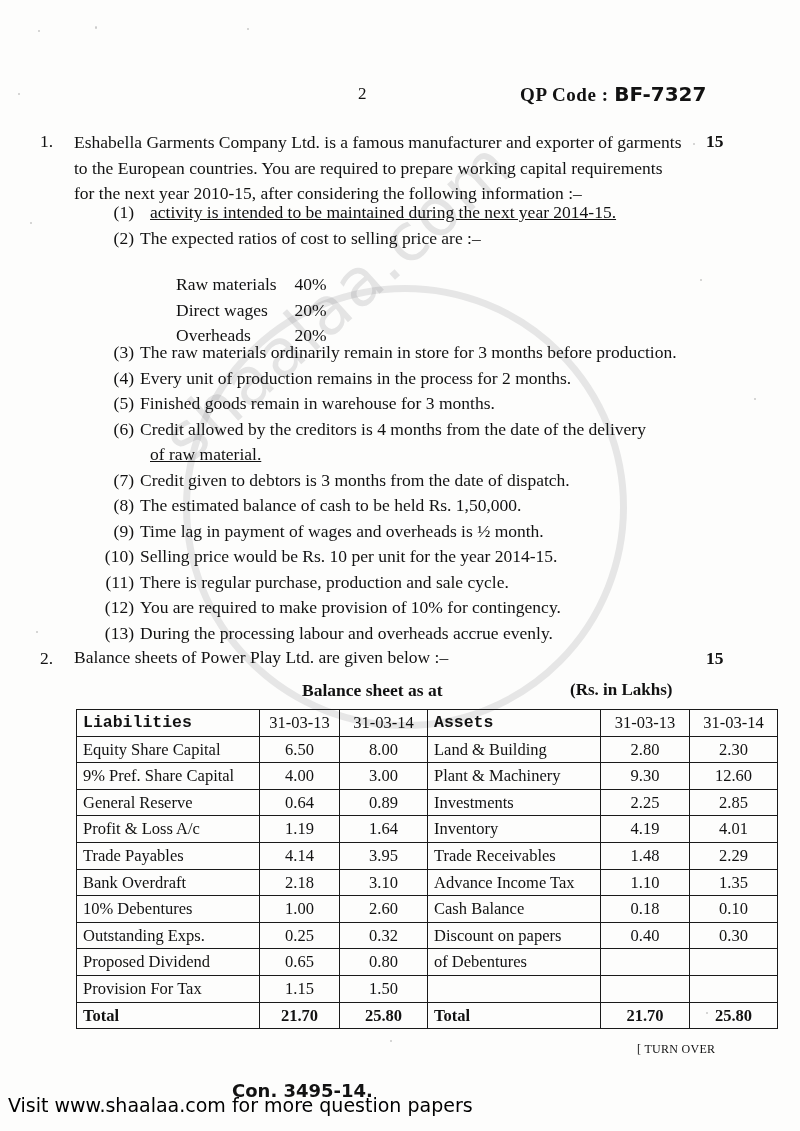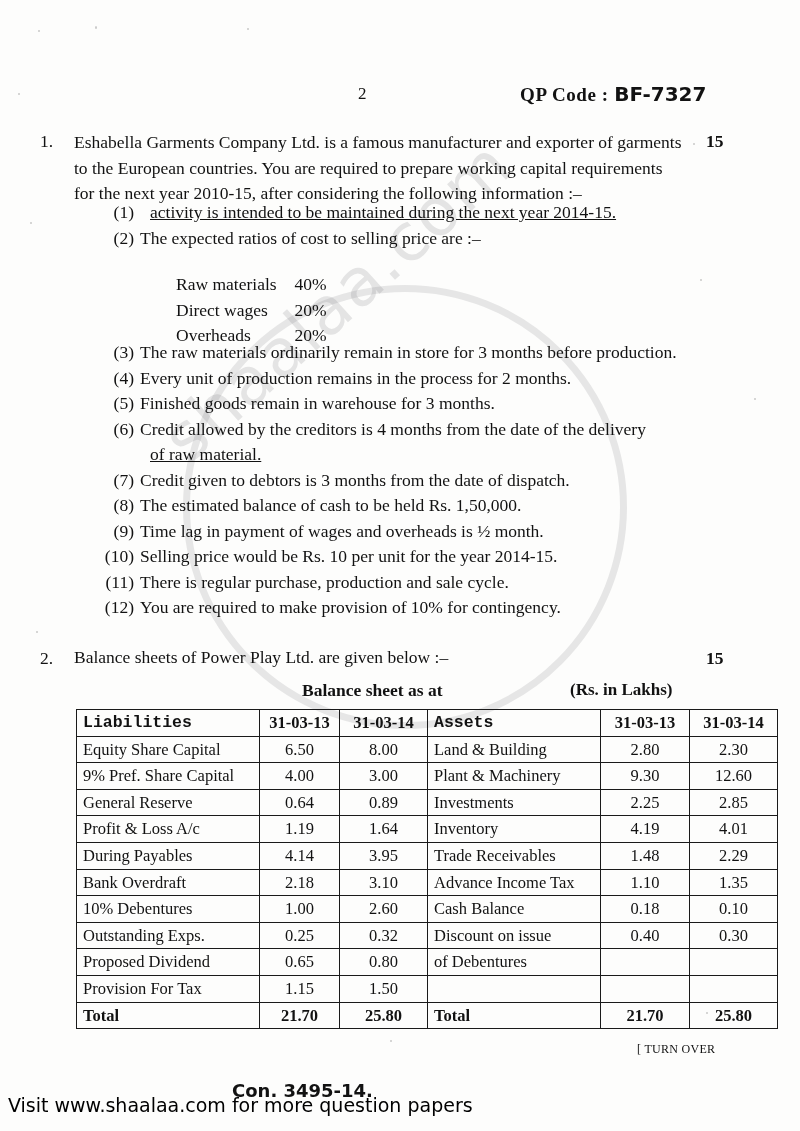--- a/index.html
+++ b/index.html
@@ -186,21 +186,21 @@
     line-height: 25.6px;
     overflow: hidden;
     white-space: nowrap;
   }
   table.bs .c-lia  { width: 170px; text-align: left; }
   table.bs .c-l13  { width: 67px;  text-align: center; }
   table.bs .c-l14  { width: 75px;  text-align: center; }
   table.bs .c-ass  { width: 160px; text-align: left; }
   table.bs .c-a13  { width: 76px;  text-align: center; }
   table.bs .c-a14  { width: 75px;  text-align: center; }
-  table.bs thead td { font-weight: bold; }
+  table.bs thead td { font-weight: normal; }
   table.bs thead td.c-lia,
   table.bs thead td.c-ass { font-weight: bold; font-family: Liberation Mono, monospace; }
   table.bs td.total-lbl { text-align: left; font-weight: bold; }
   table.bs td.total-val { font-weight: bold; }
   table.bs td.blank { border-left: 1.3px solid #1a1a1a; }
 
   .turn-over {
     position: absolute;
     left: 613px;
     top: 1042px;
@@ -340,20 +340,24 @@
         <span class="cont">Selling price would be Rs. 10 per unit for the year 2014-15.</span>
       </span>
       <span class="sub-item">
         <span class="mk">(11)</span>
         <span class="cont">There is regular purchase, production and sale cycle.</span>
       </span>
       <span class="sub-item">
         <span class="mk">(12)</span>
         <span class="cont">You are required to make provision of 10% for contingency.</span>
       </span>
+      <span class="sub-item">
+        <span class="mk">(13)</span>
+        <span class="cont">During the processing labour and overheads accrue evenly.</span>
+      </span>
     </div>
 
     <div class="q-num" style="left:40px;top:648px;">2.</div>
     <div class="q2-line">Balance sheets of Power Play Ltd. are given below :–</div>
     <div class="q-marks" style="left:706px;top:648px;">15</div>
 
     <div class="bs-title">Balance sheet as at</div>
     <div class="bs-unit">(Rs. in Lakhs)</div>
 
     <div class="bs-wrap">
@@ -395,21 +399,21 @@
           </tr>
           <tr>
             <td class="c-lia">Profit &amp; Loss A/c</td>
             <td class="c-l13">1.19</td>
             <td class="c-l14">1.64</td>
             <td class="c-ass">Inventory</td>
             <td class="c-a13">4.19</td>
             <td class="c-a14">4.01</td>
           </tr>
           <tr>
-            <td class="c-lia">During Payables</td>
+            <td class="c-lia">Trade Payables</td>
             <td class="c-l13">4.14</td>
             <td class="c-l14">3.95</td>
             <td class="c-ass">Trade Receivables</td>
             <td class="c-a13">1.48</td>
             <td class="c-a14">2.29</td>
           </tr>
           <tr>
             <td class="c-lia">Bank Overdraft</td>
             <td class="c-l13">2.18</td>
             <td class="c-l14">3.10</td>
@@ -422,21 +426,21 @@
             <td class="c-l13">1.00</td>
             <td class="c-l14">2.60</td>
             <td class="c-ass">Cash Balance</td>
             <td class="c-a13">0.18</td>
             <td class="c-a14">0.10</td>
           </tr>
           <tr>
             <td class="c-lia">Outstanding Exps.</td>
             <td class="c-l13">0.25</td>
             <td class="c-l14">0.32</td>
-            <td class="c-ass">Discount on issue</td>
+            <td class="c-ass">Discount on papers</td>
             <td class="c-a13">0.40</td>
             <td class="c-a14">0.30</td>
           </tr>
           <tr>
             <td class="c-lia">Proposed Dividend</td>
             <td class="c-l13">0.65</td>
             <td class="c-l14">0.80</td>
             <td class="c-ass">of Debentures</td>
             <td class="c-a13 blank"></td>
             <td class="c-a14 blank"></td>

